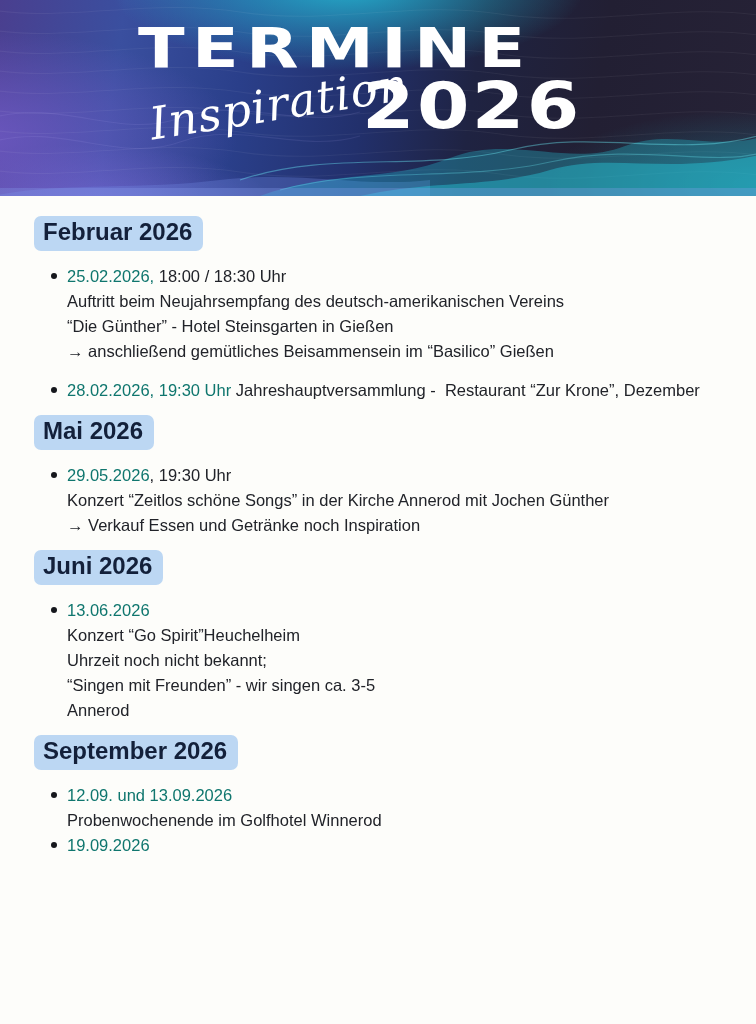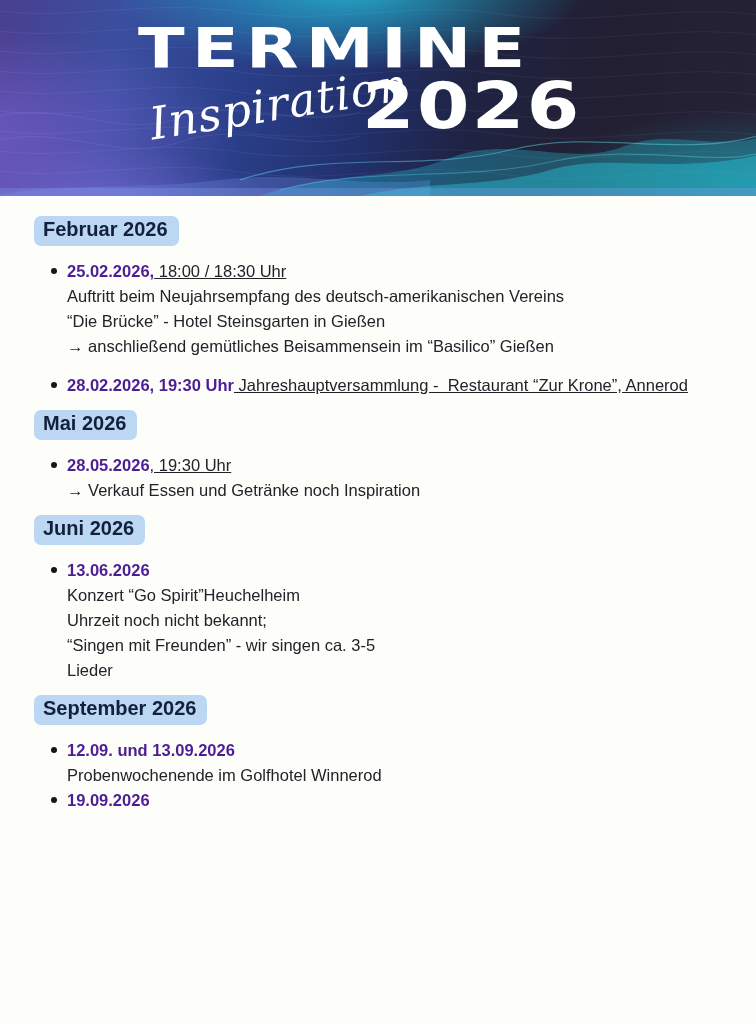--- a/index.html
+++ b/index.html
@@ -42,36 +42,36 @@
     white-space:nowrap;
   }
 
   
   main { padding:20px 34px 0 34px; }
   .month-section { margin-top:12px; }
   .month-section:first-child { margin-top:0; }
   .month-row { margin:0 0 13px 0; }
   .month {
     display:inline-block; margin:0;
-    font-size:20px; font-weight:700; color:#13203a;
+    font-size:24px; font-weight:700; color:#13203a;
     background:#bcd7f3; border-radius:7px; padding:2px 11px 5px 9px;text-align:center;
   }
   .event {
     position:relative; margin-left:16px; padding-left:17px;
     font-size:16.5px; line-height:25px;
   }
   .event.gap { margin-top:14px; }
   .event.plain { margin-left:0; padding-left:0; }
   .bullet-dot {
     position:absolute; left:1px; top:9px;
     width:6px; height:6px; border-radius:50%; background:#15171c;
   }
   .line { margin:0; white-space:pre-wrap; color:#212329; }
-  .date { font-weight:700; color:#4c1d95; }
-  .date-rest { white-space:pre-wrap;text-decoration:underline; }
+  .date { font-weight:400; color:#0f766e; }
+  .date-rest { white-space:pre-wrap; }
 </style>
 </head>
 <body>
 
 <div class="sheet">
 
   <header class="hero">
     <svg class="hero-waves" viewBox="0 0 756 196" preserveAspectRatio="none" aria-hidden="true">
       <g fill="none" stroke="#ffffff" stroke-opacity="0.055" stroke-width="1.1">
         <path d="M-8,10 C70,22 150,-2 240,12 C330,26 410,0 500,14 C590,28 680,2 764,16"></path>
@@ -103,51 +103,52 @@
   <main>
 
     <section class="month-section">
       <div class="month-row">
         <h2 class="month">Februar 2026</h2>
       </div>
       <div class="event bulleted">
         <span class="bullet-dot"></span>
         <p class="line"><strong class="date">25.02.2026,</strong><span class="date-rest"> 18:00 / 18:30 Uhr</span></p>
         <p class="line">Auftritt beim Neujahrsempfang des deutsch-amerikanischen Vereins</p>
-        <p class="line">“Die Brücke” - Hotel Steinsgarten in Gießen</p>
+        <p class="line">“Die Günther” - Hotel Steinsgarten in Gießen</p>
         <p class="line">→ anschließend gemütliches Beisammensein im “Basilico” Gießen</p>
       </div>
       <div class="event bulleted gap">
         <span class="bullet-dot"></span>
-        <p class="line"><strong class="date">28.02.2026, 19:30 Uhr</strong><span class="date-rest"> Jahreshauptversammlung -  Restaurant “Zur Krone”, Annerod</span></p>
+        <p class="line"><strong class="date">28.02.2026, 19:30 Uhr</strong><span class="date-rest"> Jahreshauptversammlung -  Restaurant “Zur Krone”, Dezember</span></p>
       </div>
     </section>
 
     <section class="month-section">
       <div class="month-row">
         <h2 class="month">Mai 2026</h2>
       </div>
       <div class="event bulleted">
         <span class="bullet-dot"></span>
-        <p class="line"><strong class="date">28.05.2026</strong><span class="date-rest">, 19:30 Uhr</span></p>
+        <p class="line"><strong class="date">29.05.2026</strong><span class="date-rest">, 19:30 Uhr</span></p>
+        <p class="line">Konzert “Zeitlos schöne Songs” in der Kirche Annerod mit Jochen Günther</p>
         <p class="line">→ Verkauf Essen und Getränke noch Inspiration</p>
       </div>
     </section>
 
     <section class="month-section">
       <div class="month-row">
         <h2 class="month">Juni 2026</h2>
       </div>
       <div class="event bulleted">
         <span class="bullet-dot"></span>
         <p class="line"><strong class="date">13.06.2026</strong><span class="date-rest"></span></p>
         <p class="line">Konzert “Go Spirit”Heuchelheim</p>
         <p class="line">Uhrzeit noch nicht bekannt;</p>
         <p class="line">“Singen mit Freunden” - wir singen ca. 3-5</p>
-        <p class="line">Lieder</p>
+        <p class="line">Annerod</p>
       </div>
     </section>
 
     <section class="month-section">
       <div class="month-row">
         <h2 class="month">September 2026</h2>
       </div>
       <div class="event bulleted">
         <span class="bullet-dot"></span>
         <p class="line"><strong class="date">12.09. und 13.09.2026</strong><span class="date-rest"></span></p>

